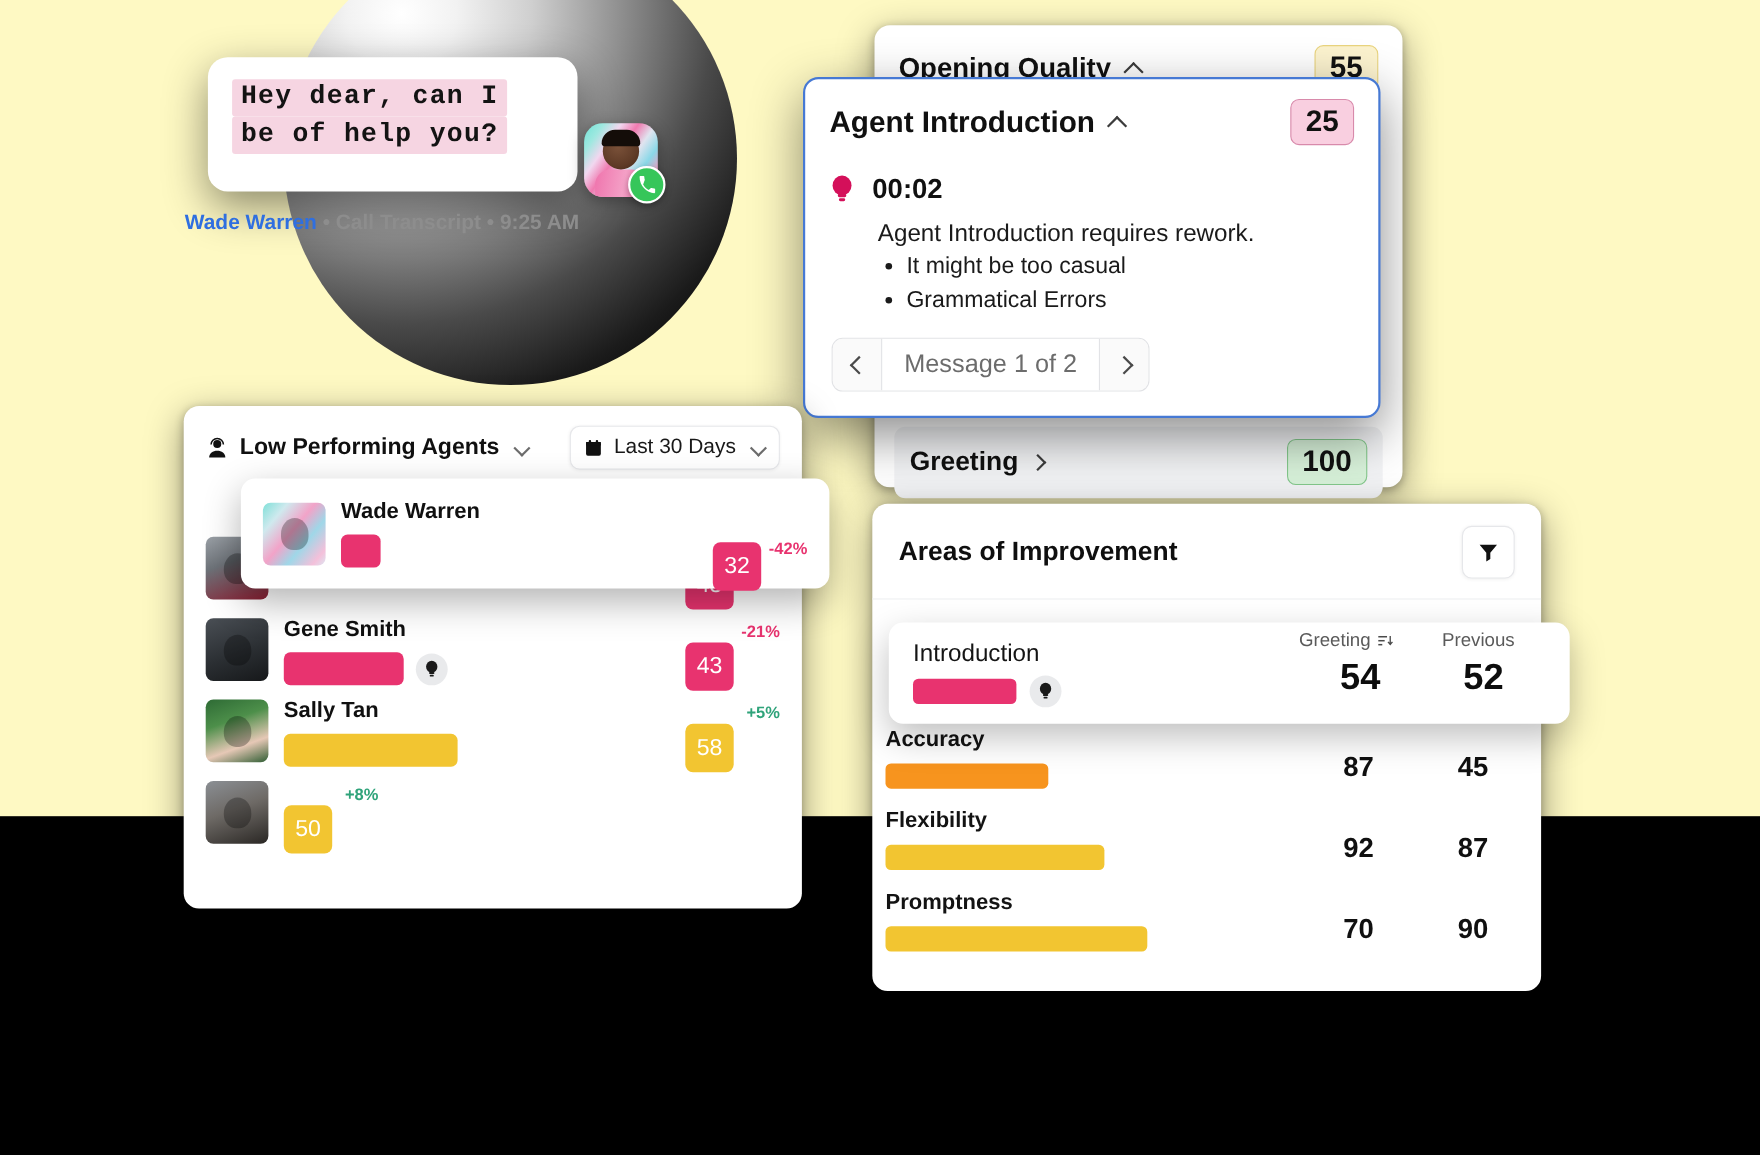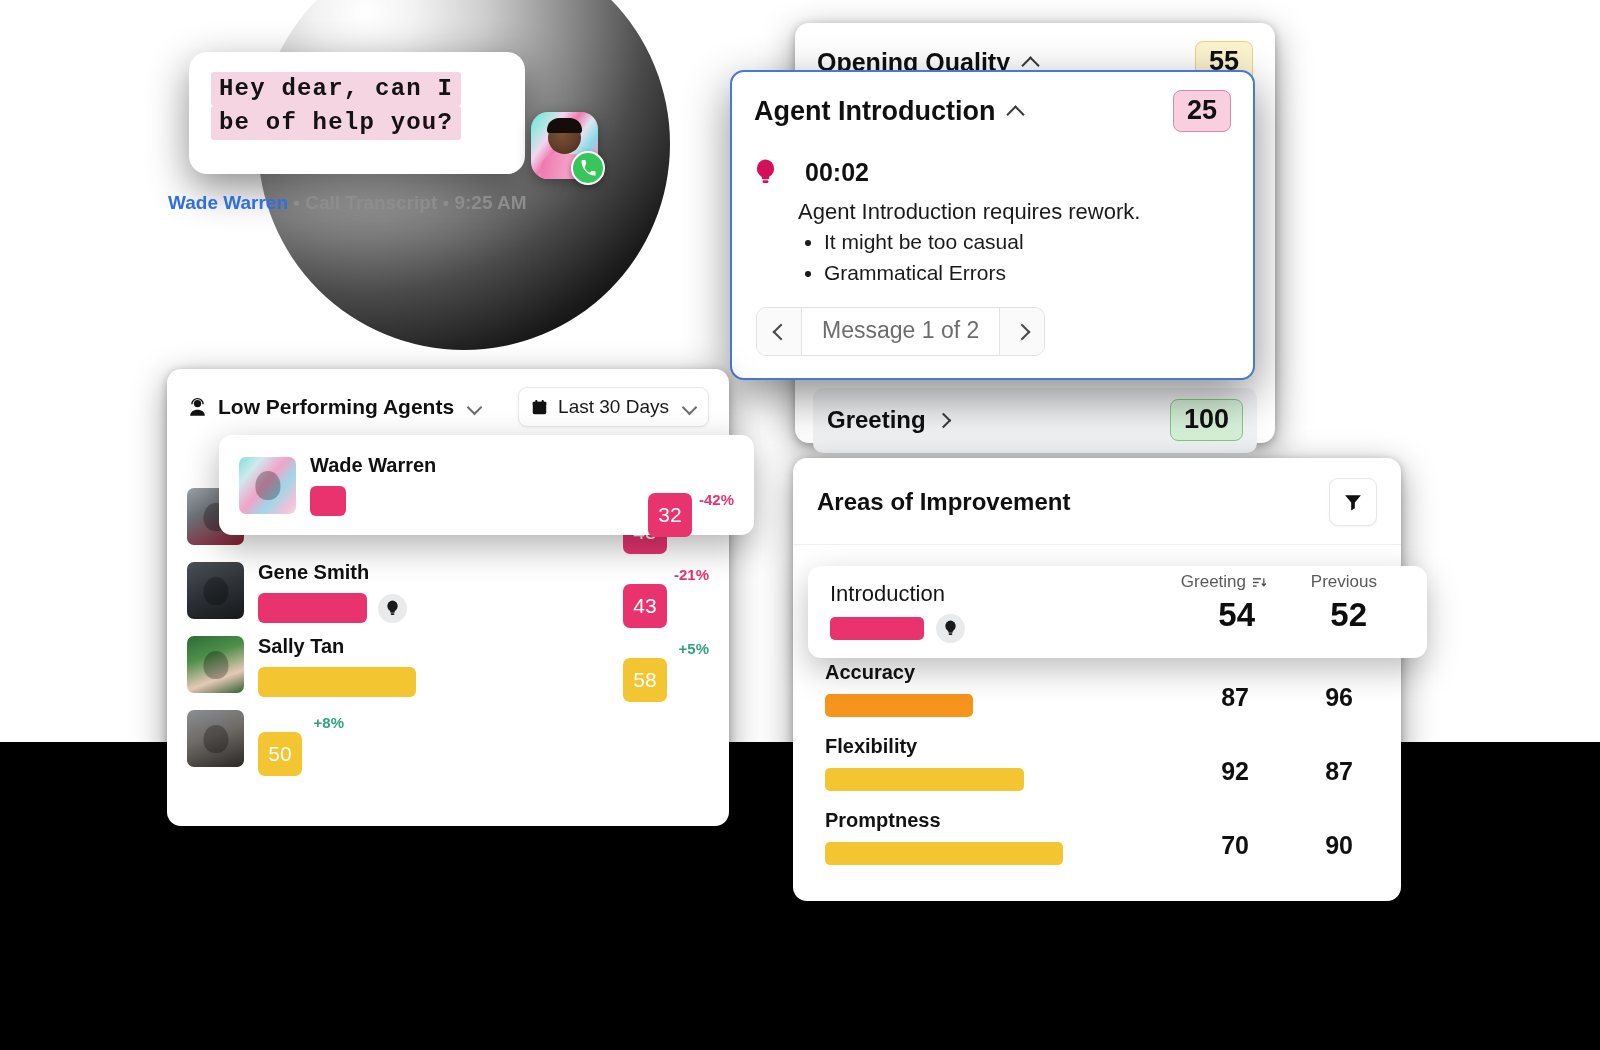--- a/index.html
+++ b/index.html
@@ -3,21 +3,21 @@
 <meta charset="utf-8">
 <title>Call Quality Dashboard</title>
 <style>
   * { box-sizing: border-box; margin: 0; padding: 0; }
   html, body {
     width: 1600px; height: 1050px;
     background: #000;
     font-family: "Liberation Sans", sans-serif;
     overflow: hidden;
   }
-  #stage { position: relative; width: 1600px; height: 742px; background: #ffffff; }
+  #stage { position: relative; width: 1600px; height: 742px; background: #fef9c3; }
 
   
   .sphere {
     position: absolute;
     left: 258px; top: -62px;
     width: 412px; height: 412px;
     border-radius: 50%;
     background: radial-gradient(circle at 26% 18%, #ffffff 0%, #f2f2f2 11%, #cfcfcf 26%, #8e8e8e 44%, #4a4a4a 62%, #1b1b1b 79%, #000000 93%);
     filter: blur(0.4px);
   }
@@ -149,21 +149,21 @@
   #agent-intro-card {
     left: 730px; top: 70px;
     width: 525px; height: 310px;
     border: 2.2px solid #4679d4;
     border-radius: 14px;
     padding: 18px 22px;
     box-shadow: 0 16px 46px rgba(0,0,0,.45);
   }
   #agent-intro-card .sect-title { font-size: 27px; }
   .bulb-row {
-    display: flex; align-items: center; gap: 28px;
+    display: flex; align-items: center; gap: 16px;
     margin-top: 26px;
   }
   .bulb-ico { width: 23px; height: 27px; display:block; }
   .ts { font-size: 25px; font-weight: 700; color: #111; }
   .intro-body {
     margin-top: 10px; margin-left: 44px;
     font-size: 22px; color: #1a1a1a; line-height: 1.34;
   }
   .intro-body ul { margin: 2px 0 0 26px; }
   .intro-body li { font-size: 21px; margin-top: 2px; }
@@ -302,21 +302,21 @@
   #areas-title { font-size: 24px; font-weight: 700; color: #0f0f0f; }
   #filter-btn {
     width: 48px; height: 48px; border-radius: 9px;
     border: 1.4px solid #e6e7ea; background: #fff;
     display: flex; align-items: center; justify-content: center;
     box-shadow: 0 1px 3px rgba(0,0,0,.05);
   }
   #filter-btn svg { width: 20px; height: 20px; }
 
   .metric {
-    padding: 0 32px;
+    padding: 0 12px;
     margin-top: 18px;
     position: relative;
   }
   .metric .m-name { font-size: 20px; font-weight: 700; color: #131313; }
   .metric .m-bar-row { margin-top: 10px; display: flex; align-items: center; gap: 12px; }
   .m-bar { height: 23px; border-radius: 5px; }
   .m-bar.pink   { background: #e8336f; }
   .m-bar.orange { background: #f7941e; }
   .m-bar.yellow { background: #f2c531; }
   .m-cur, .m-prev {
@@ -554,21 +554,21 @@
         </svg>
       </div>
     </div>
     <div id="metrics-list" style="padding-top:98px;">
         <div class="metric">
           <div class="m-name">Accuracy</div>
           <div class="m-bar-row">
             <div class="m-bar orange" style="width: 148px;"></div>
           </div>
           <div class="m-cur">87</div>
-          <div class="m-prev">96</div>
+          <div class="m-prev">45</div>
         </div>
         <div class="metric">
           <div class="m-name">Flexibility</div>
           <div class="m-bar-row">
             <div class="m-bar yellow" style="width: 199px;"></div>
           </div>
           <div class="m-cur">92</div>
           <div class="m-prev">87</div>
         </div>
         <div class="metric">

